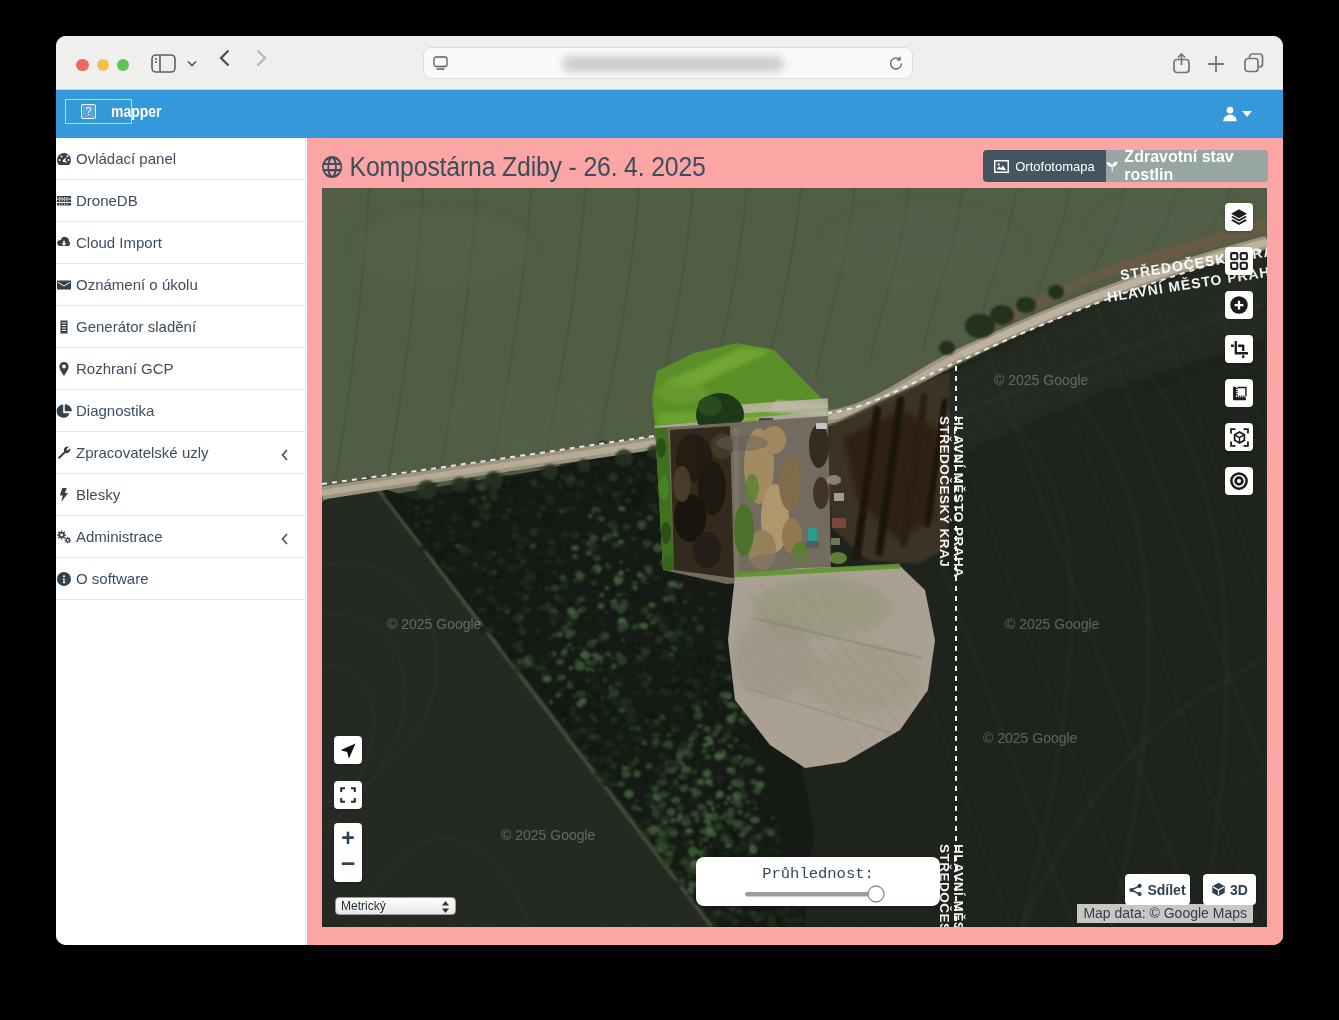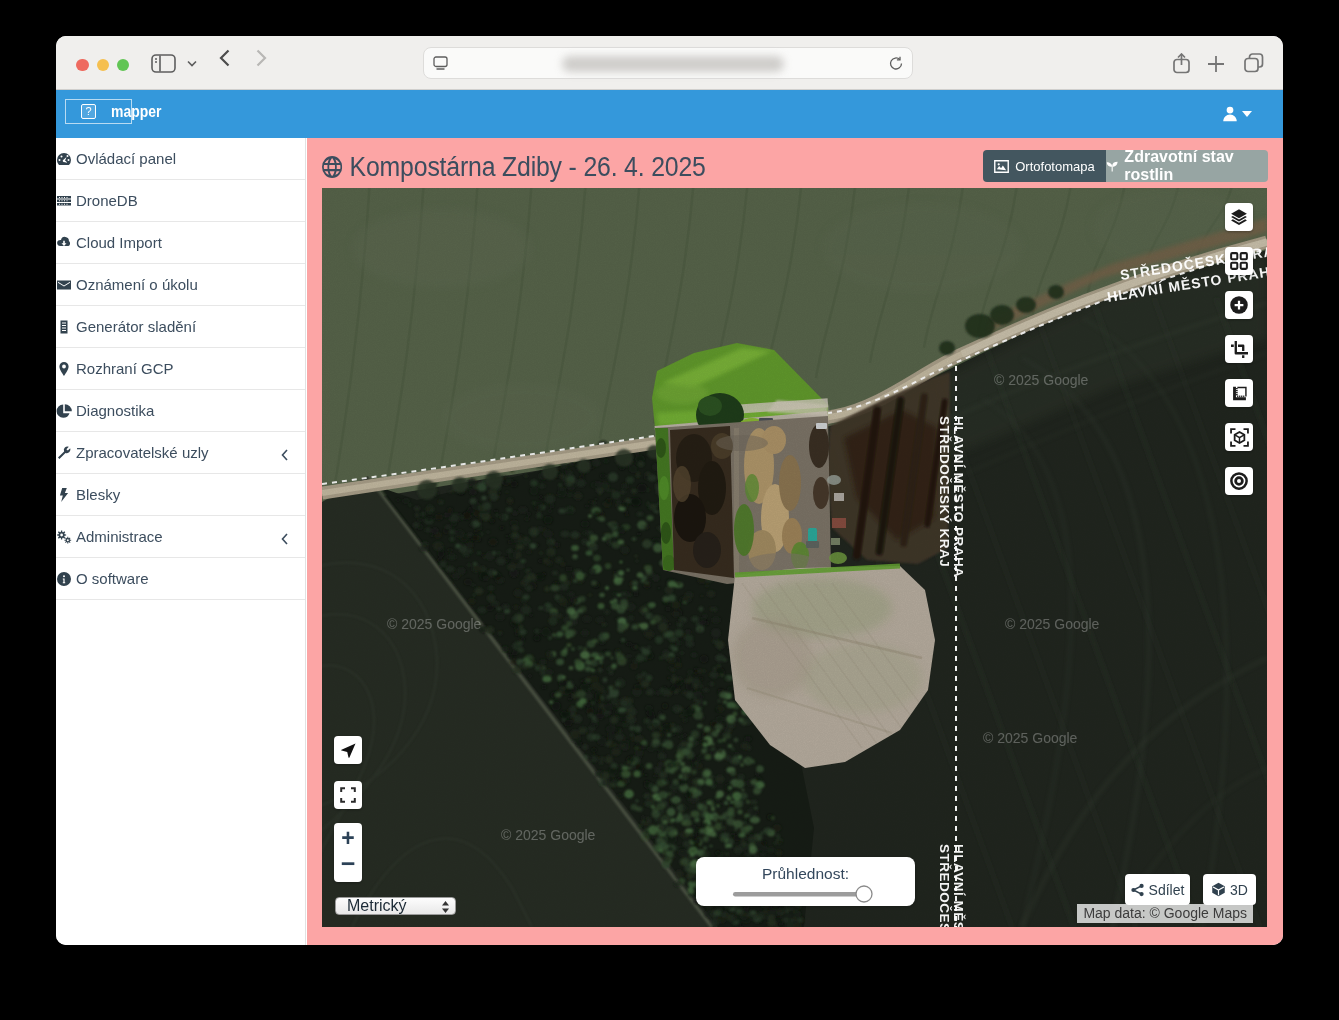--- a/index.html
+++ b/index.html
@@ -19,24 +19,24 @@
 .main { position:absolute; left:251px; top:102px; right:0; bottom:0; background:#fca5a5; }
 .title { position:absolute; left:15px; top:14px; color:#3c4d5e; font-size:27px; letter-spacing:-0.2px; transform:scaleX(0.92); transform-origin:0 50%; white-space:nowrap; }
 .globe { position:relative; top:2px; margin-right:8px; }
 .tbtns { position:absolute; right:15px; top:12px; height:32px; display:flex; }
 .btn1 { background:#43565f; color:#fff; font-size:13px; font-weight:normal; width:123px; display:flex; align-items:center; justify-content:center; border-radius:4px 0 0 4px; }
 .btn2 { background:#97a5a3; color:#fff; font-size:16px; font-weight:bold; width:162px; display:flex; align-items:center; justify-content:center; border-radius:0 4px 4px 0; }
 .map { position:absolute; left:15px; top:50px; width:945px; height:739px; overflow:hidden; background:#2a2f28; }
 .ctl { position:absolute; background:#fff; border-radius:4px; box-shadow:0 1px 3px rgba(0,0,0,0.3); }
 .rbtn { left:903px; width:28px; height:28px; display:flex; align-items:center; justify-content:center; }
 .attrib { position:absolute; right:14px; bottom:4px; background:rgba(255,255,255,0.75); color:#3c3c3c; font-size:14px; padding:1px 6px 2px; }
-.bbtn { position:absolute; background:#fff; border-radius:4px; color:#30414e; font-size:14px; font-weight:normal; height:31px; display:flex; align-items:center; justify-content:center; box-shadow:0 1px 3px rgba(0,0,0,0.3); }
-.opanel { position:absolute; left:374px; top:669px; width:219px; height:49px; background:#fff; border-radius:8px; text-align:center; box-shadow:0 1px 4px rgba(0,0,0,0.25); }
+.bbtn { position:absolute; background:#fff; border-radius:4px; color:#30414e; font-size:14px; font-weight:bold; height:31px; display:flex; align-items:center; justify-content:center; box-shadow:0 1px 3px rgba(0,0,0,0.3); }
+.opanel { position:absolute; left:374px; top:669px; width:244px; height:49px; background:#fff; border-radius:8px; text-align:center; box-shadow:0 1px 4px rgba(0,0,0,0.25);font-family:Liberation Mono, monospace; }
 .opanel .lbl { color:#33475c; font-size:15.5px; margin-top:8px; }
-.sel { position:absolute; left:13px; top:709px; width:121px; height:18px; background:linear-gradient(#fdfdfd,#e8e8e8); border:1px solid #9a9a9a; border-radius:4px; color:#1c2a36; font-size:16px; line-height:16px; padding-left:11px; }
+.sel { position:absolute; left:13px; top:709px; width:121px; height:18px; background:linear-gradient(#fdfdfd,#e8e8e8); border:1px solid #9a9a9a; border-radius:4px; color:#1c2a36; font-size:12px; line-height:16px; padding-left:5px; }
 </style></head><body>
 <div class="win">
   <div class="toolbar">
     <div class="tl" style="left:20px;background:#ee6a5f"></div>
     <div class="tl" style="left:40.5px;background:#f5bf4f"></div>
     <div class="tl" style="left:60.5px;background:#61c554"></div>
     <svg width="25" height="19" viewBox="0 0 25 19" style="position:absolute;left:95px;top:18px" fill="none" stroke="#5d5d5d" stroke-width="1.6">
         <rect x="1" y="1" width="23" height="17" rx="4"></rect>
         <line x1="9" y1="1.5" x2="9" y2="17.5"></line>
         <line x1="4" y1="5" x2="6" y2="5" stroke-width="1.4"></line>

